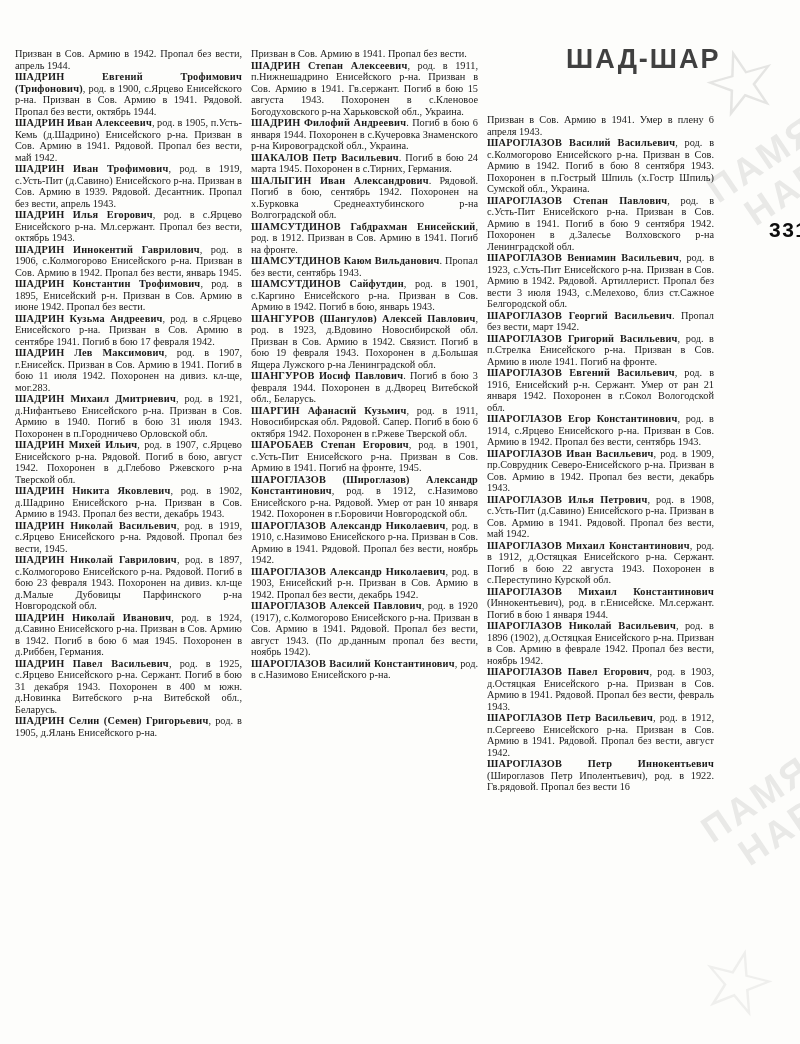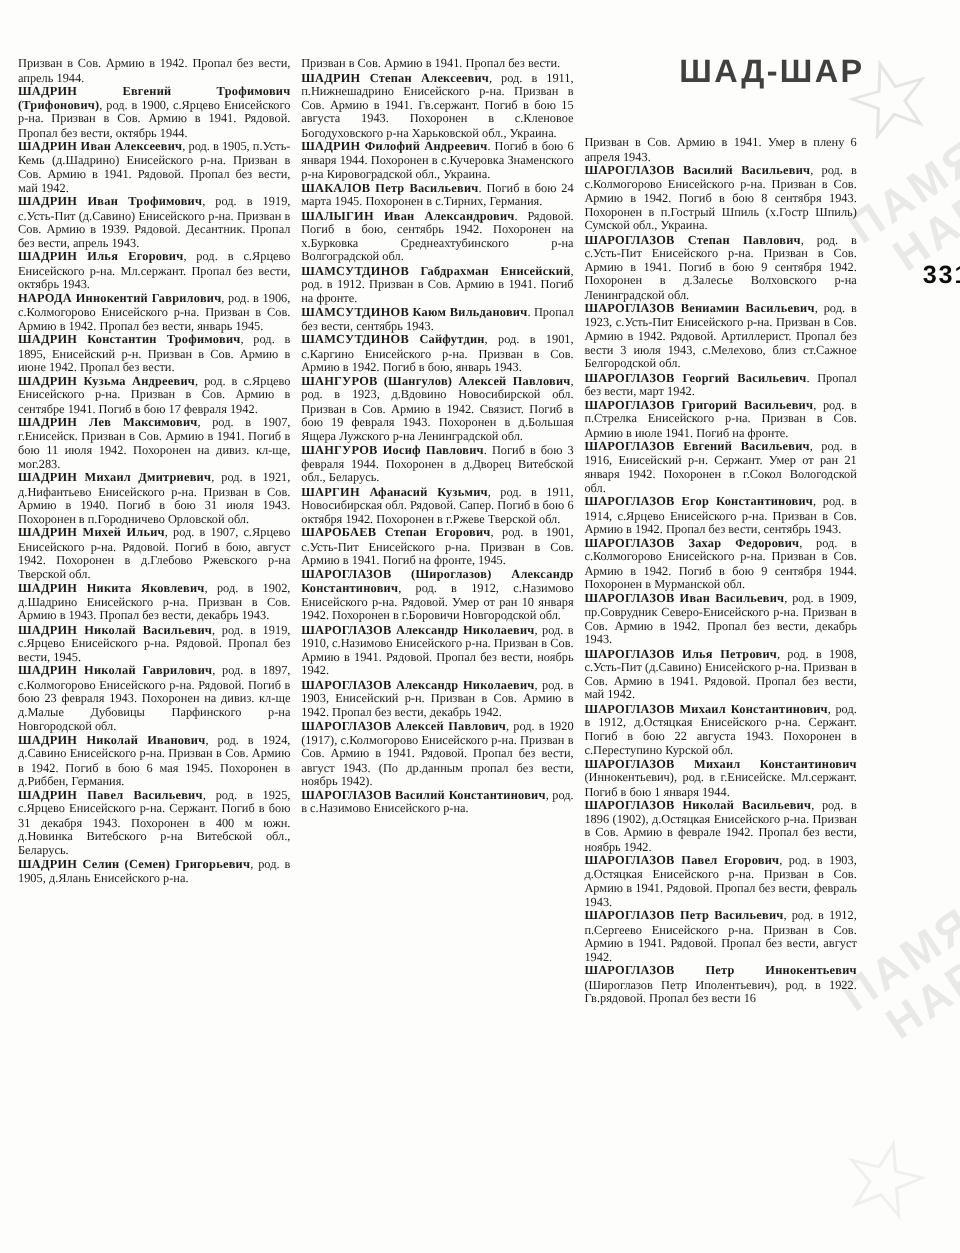--- a/index.html
+++ b/index.html
@@ -108,21 +108,21 @@
 
   <div class="header-title">ШАД-ШАР</div>
   <div class="page-number">331</div>
 
   <div class="col col-1">
       <p class="entry">Призван в Сов. Армию в 1942. Пропал без вести, апрель 1944.</p>
       <p class="entry"><b>ШАДРИН Евгений Трофимович (Трифонович)</b>, род. в 1900, с.Ярцево Енисейского р-на. Призван в Сов. Армию в 1941. Рядовой. Пропал без вести, октябрь 1944.</p>
       <p class="entry"><b>ШАДРИН Иван Алексеевич</b>, род. в 1905, п.Усть-Кемь (д.Шадрино) Енисейского р-на. Призван в Сов. Армию в 1941. Рядовой. Пропал без вести, май 1942.</p>
       <p class="entry"><b>ШАДРИН Иван Трофимович</b>, род. в 1919, с.Усть-Пит (д.Савино) Енисейского р-на. Призван в Сов. Армию в 1939. Рядовой. Десантник. Пропал без вести, апрель 1943.</p>
       <p class="entry"><b>ШАДРИН Илья Егорович</b>, род. в с.Ярцево Енисейского р-на. Мл.сержант. Пропал без вести, октябрь 1943.</p>
-      <p class="entry"><b>НАРОДА Иннокентий Гаврилович</b>, род. в 1906, с.Колмогорово Енисейского р-на. Призван в Сов. Армию в 1942. Пропал без вести, январь 1945.</p>
+      <p class="entry"><b>ШАДРИН Иннокентий Гаврилович</b>, род. в 1906, с.Колмогорово Енисейского р-на. Призван в Сов. Армию в 1942. Пропал без вести, январь 1945.</p>
       <p class="entry"><b>ШАДРИН Константин Трофимович</b>, род. в 1895, Енисейский р-н. Призван в Сов. Армию в июне 1942. Пропал без вести.</p>
       <p class="entry"><b>ШАДРИН Кузьма Андреевич</b>, род. в с.Ярцево Енисейского р-на. Призван в Сов. Армию в сентябре 1941. Погиб в бою 17 февраля 1942.</p>
       <p class="entry"><b>ШАДРИН Лев Максимович</b>, род. в 1907, г.Енисейск. Призван в Сов. Армию в 1941. Погиб в бою 11 июля 1942. Похоронен на дивиз. кл-ще, мог.283.</p>
       <p class="entry"><b>ШАДРИН Михаил Дмитриевич</b>, род. в 1921, д.Нифантьево Енисейского р-на. Призван в Сов. Армию в 1940. Погиб в бою 31 июля 1943. Похоронен в п.Городничево Орловской обл.</p>
       <p class="entry"><b>ШАДРИН Михей Ильич</b>, род. в 1907, с.Ярцево Енисейского р-на. Рядовой. Погиб в бою, август 1942. Похоронен в д.Глебово Ржевского р-на Тверской обл.</p>
       <p class="entry"><b>ШАДРИН Никита Яковлевич</b>, род. в 1902, д.Шадрино Енисейского р-на. Призван в Сов. Армию в 1943. Пропал без вести, декабрь 1943.</p>
       <p class="entry"><b>ШАДРИН Николай Васильевич</b>, род. в 1919, с.Ярцево Енисейского р-на. Рядовой. Пропал без вести, 1945.</p>
       <p class="entry"><b>ШАДРИН Николай Гаврилович</b>, род. в 1897, с.Колмогорово Енисейского р-на. Рядовой. Погиб в бою 23 февраля 1943. Похоронен на дивиз. кл-ще д.Малые Дубовицы Парфинского р-на Новгородской обл.</p>
       <p class="entry"><b>ШАДРИН Николай Иванович</b>, род. в 1924, д.Савино Енисейского р-на. Призван в Сов. Армию в 1942. Погиб в бою 6 мая 1945. Похоронен в д.Риббен, Германия.</p>
       <p class="entry"><b>ШАДРИН Павел Васильевич</b>, род. в 1925, с.Ярцево Енисейского р-на. Сержант. Погиб в бою 31 декабря 1943. Похоронен в 400 м южн. д.Новинка Витебского р-на Витебской обл., Беларусь.</p>
@@ -149,21 +149,20 @@
     </div>
   <div class="col col-3">
       <p class="entry">Призван в Сов. Армию в 1941. Умер в плену 6 апреля 1943.</p>
       <p class="entry"><b>ШАРОГЛАЗОВ Василий Васильевич</b>, род. в с.Колмогорово Енисейского р-на. Призван в Сов. Армию в 1942. Погиб в бою 8 сентября 1943. Похоронен в п.Гострый Шпиль (х.Гостр Шпиль) Сумской обл., Украина.</p>
       <p class="entry"><b>ШАРОГЛАЗОВ Степан Павлович</b>, род. в с.Усть-Пит Енисейского р-на. Призван в Сов. Армию в 1941. Погиб в бою 9 сентября 1942. Похоронен в д.Залесье Волховского р-на Ленинградской обл.</p>
       <p class="entry"><b>ШАРОГЛАЗОВ Вениамин Васильевич</b>, род. в 1923, с.Усть-Пит Енисейского р-на. Призван в Сов. Армию в 1942. Рядовой. Артиллерист. Пропал без вести 3 июля 1943, с.Мелехово, близ ст.Сажное Белгородской обл.</p>
       <p class="entry"><b>ШАРОГЛАЗОВ Георгий Васильевич</b>. Пропал без вести, март 1942.</p>
       <p class="entry"><b>ШАРОГЛАЗОВ Григорий Васильевич</b>, род. в п.Стрелка Енисейского р-на. Призван в Сов. Армию в июле 1941. Погиб на фронте.</p>
       <p class="entry"><b>ШАРОГЛАЗОВ Евгений Васильевич</b>, род. в 1916, Енисейский р-н. Сержант. Умер от ран 21 января 1942. Похоронен в г.Сокол Вологодской обл.</p>
       <p class="entry"><b>ШАРОГЛАЗОВ Егор Константинович</b>, род. в 1914, с.Ярцево Енисейского р-на. Призван в Сов. Армию в 1942. Пропал без вести, сентябрь 1943.</p>
-      <p class="entry"><b>ШАРОГЛАЗОВ Захар Федорович</b>, род. в с.Колмогорово Енисейского р-на. Призван в Сов. Армию в 1942. Погиб в бою 9 сентября 1944. Похоронен в Мурманской обл.</p>
       <p class="entry"><b>ШАРОГЛАЗОВ Иван Васильевич</b>, род. в 1909, пр.Соврудник Северо-Енисейского р-на. Призван в Сов. Армию в 1942. Пропал без вести, декабрь 1943.</p>
       <p class="entry"><b>ШАРОГЛАЗОВ Илья Петрович</b>, род. в 1908, с.Усть-Пит (д.Савино) Енисейского р-на. Призван в Сов. Армию в 1941. Рядовой. Пропал без вести, май 1942.</p>
       <p class="entry"><b>ШАРОГЛАЗОВ Михаил Константинович</b>, род. в 1912, д.Остяцкая Енисейского р-на. Сержант. Погиб в бою 22 августа 1943. Похоронен в с.Переступино Курской обл.</p>
       <p class="entry"><b>ШАРОГЛАЗОВ Михаил Константинович</b> (Иннокентьевич), род. в г.Енисейске. Мл.сержант. Погиб в бою 1 января 1944.</p>
       <p class="entry"><b>ШАРОГЛАЗОВ Николай Васильевич</b>, род. в 1896 (1902), д.Остяцкая Енисейского р-на. Призван в Сов. Армию в феврале 1942. Пропал без вести, ноябрь 1942.</p>
       <p class="entry"><b>ШАРОГЛАЗОВ Павел Егорович</b>, род. в 1903, д.Остяцкая Енисейского р-на. Призван в Сов. Армию в 1941. Рядовой. Пропал без вести, февраль 1943.</p>
       <p class="entry"><b>ШАРОГЛАЗОВ Петр Васильевич</b>, род. в 1912, п.Сергеево Енисейского р-на. Призван в Сов. Армию в 1941. Рядовой. Пропал без вести, август 1942.</p>
       <p class="entry"><b>ШАРОГЛАЗОВ Петр Иннокентьевич</b> (Широглазов Петр Иполентьевич), род. в 1922. Гв.рядовой. Пропал без вести 16</p>
     </div>
 

